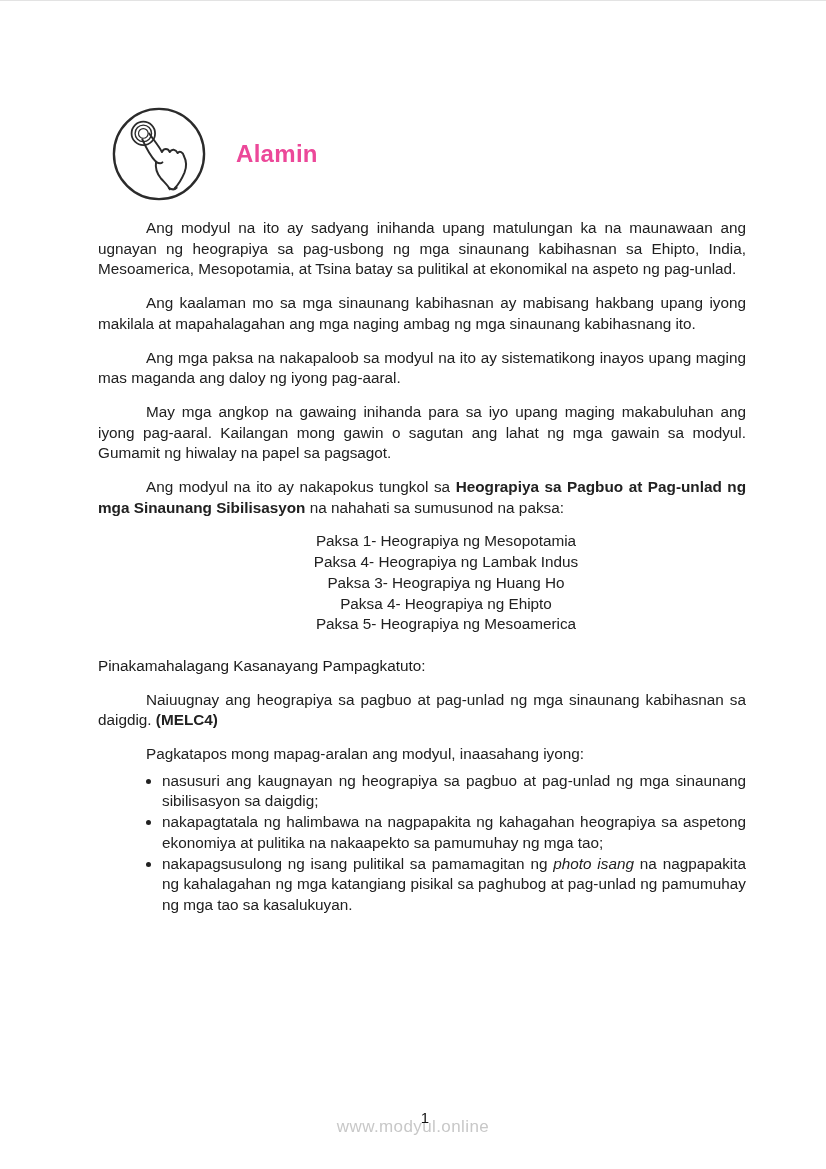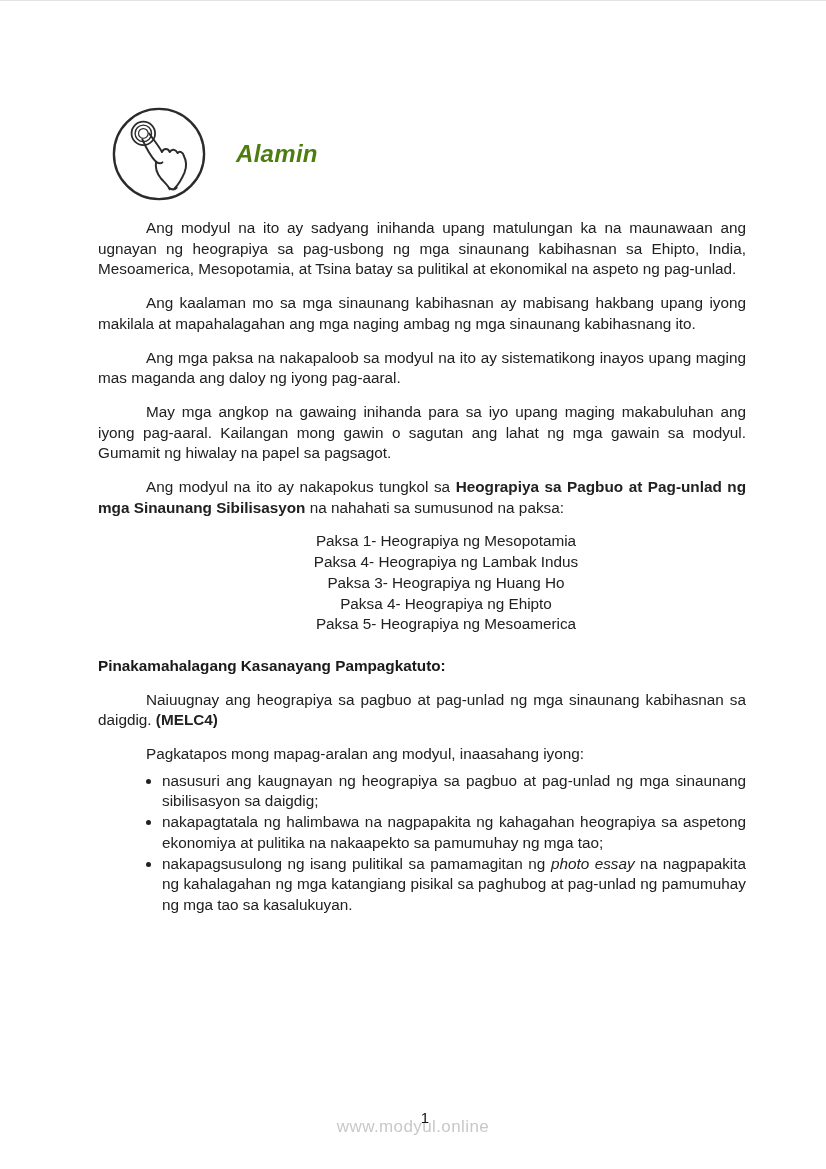--- a/index.html
+++ b/index.html
@@ -30,45 +30,44 @@
     width: 98px;
     height: 98px;
     margin-left: 12px;
     flex: none;
     display: inline-block;
   }
   .module-icon svg { width: 100%; height: 100%; display: block; }
   .module-title {
     font-size: 24px;
     font-weight: bold;
-    font-style: italic;
     margin-left: 28px;
     letter-spacing: 0.3px;
-    color: #4d7c0f;
+    color: #ec4899;
   }
   .body-par {
     font-size: 15.3px;
     line-height: 20.7px;
     text-align: justify;
     text-indent: 48px;
     margin-top: 13px;
   }
   .first-par { margin-top: 15px; }
   .topics {
     list-style: none;
     margin-top: 13px;
     padding-left: 48px;
     font-size: 15.3px;
     line-height: 20.7px;
     text-align: center;
   }
   .melc-heading {
     font-size: 15.3px;
     line-height: 20.7px;
-    font-weight: bold;
+    font-weight: normal;
     margin-top: 21px;
     color: #1a1a1a;
   }
   .objectives {
     margin-top: 6px;
     padding-left: 64px;
     font-size: 15.3px;
     line-height: 20.7px;
     text-align: justify;
   }
@@ -139,20 +138,20 @@
 
     <h2 class="melc-heading">Pinakamahalagang Kasanayang Pampagkatuto:</h2>
 
     <p class="body-par"><span>Naiuugnay ang heograpiya sa pagbuo at pag-unlad ng mga sinaunang kabihasnan sa daigdig. </span><strong>(MELC4)</strong></p>
 
     <p class="body-par">Pagkatapos mong mapag-aralan ang modyul, inaasahang iyong:</p>
 
     <ul class="objectives">
       <li>nasusuri ang kaugnayan ng heograpiya sa pagbuo at pag-unlad ng mga sinaunang sibilisasyon sa daigdig;</li>
       <li>nakapagtatala ng halimbawa na nagpapakita ng kahagahan heograpiya sa aspetong ekonomiya at pulitika na nakaapekto sa pamumuhay ng mga tao;</li>
-      <li><span>nakapagsusulong ng isang pulitikal sa pamamagitan ng </span><em>photo essay</em><span> na nagpapakita ng kahalagahan ng mga katangiang pisikal sa paghubog at pag-unlad ng pamumuhay ng mga tao sa kasalukuyan.</span></li>
+      <li><span>nakapagsusulong ng isang pulitikal sa pamamagitan ng </span><em>photo isang</em><span> na nagpapakita ng kahalagahan ng mga katangiang pisikal sa paghubog at pag-unlad ng pamumuhay ng mga tao sa kasalukuyan.</span></li>
     </ul>
 
   </div>
 
   <div class="watermark">www.modyul.online</div>
   <div class="page-number">1</div>
 </div>
 
 </body></html>

